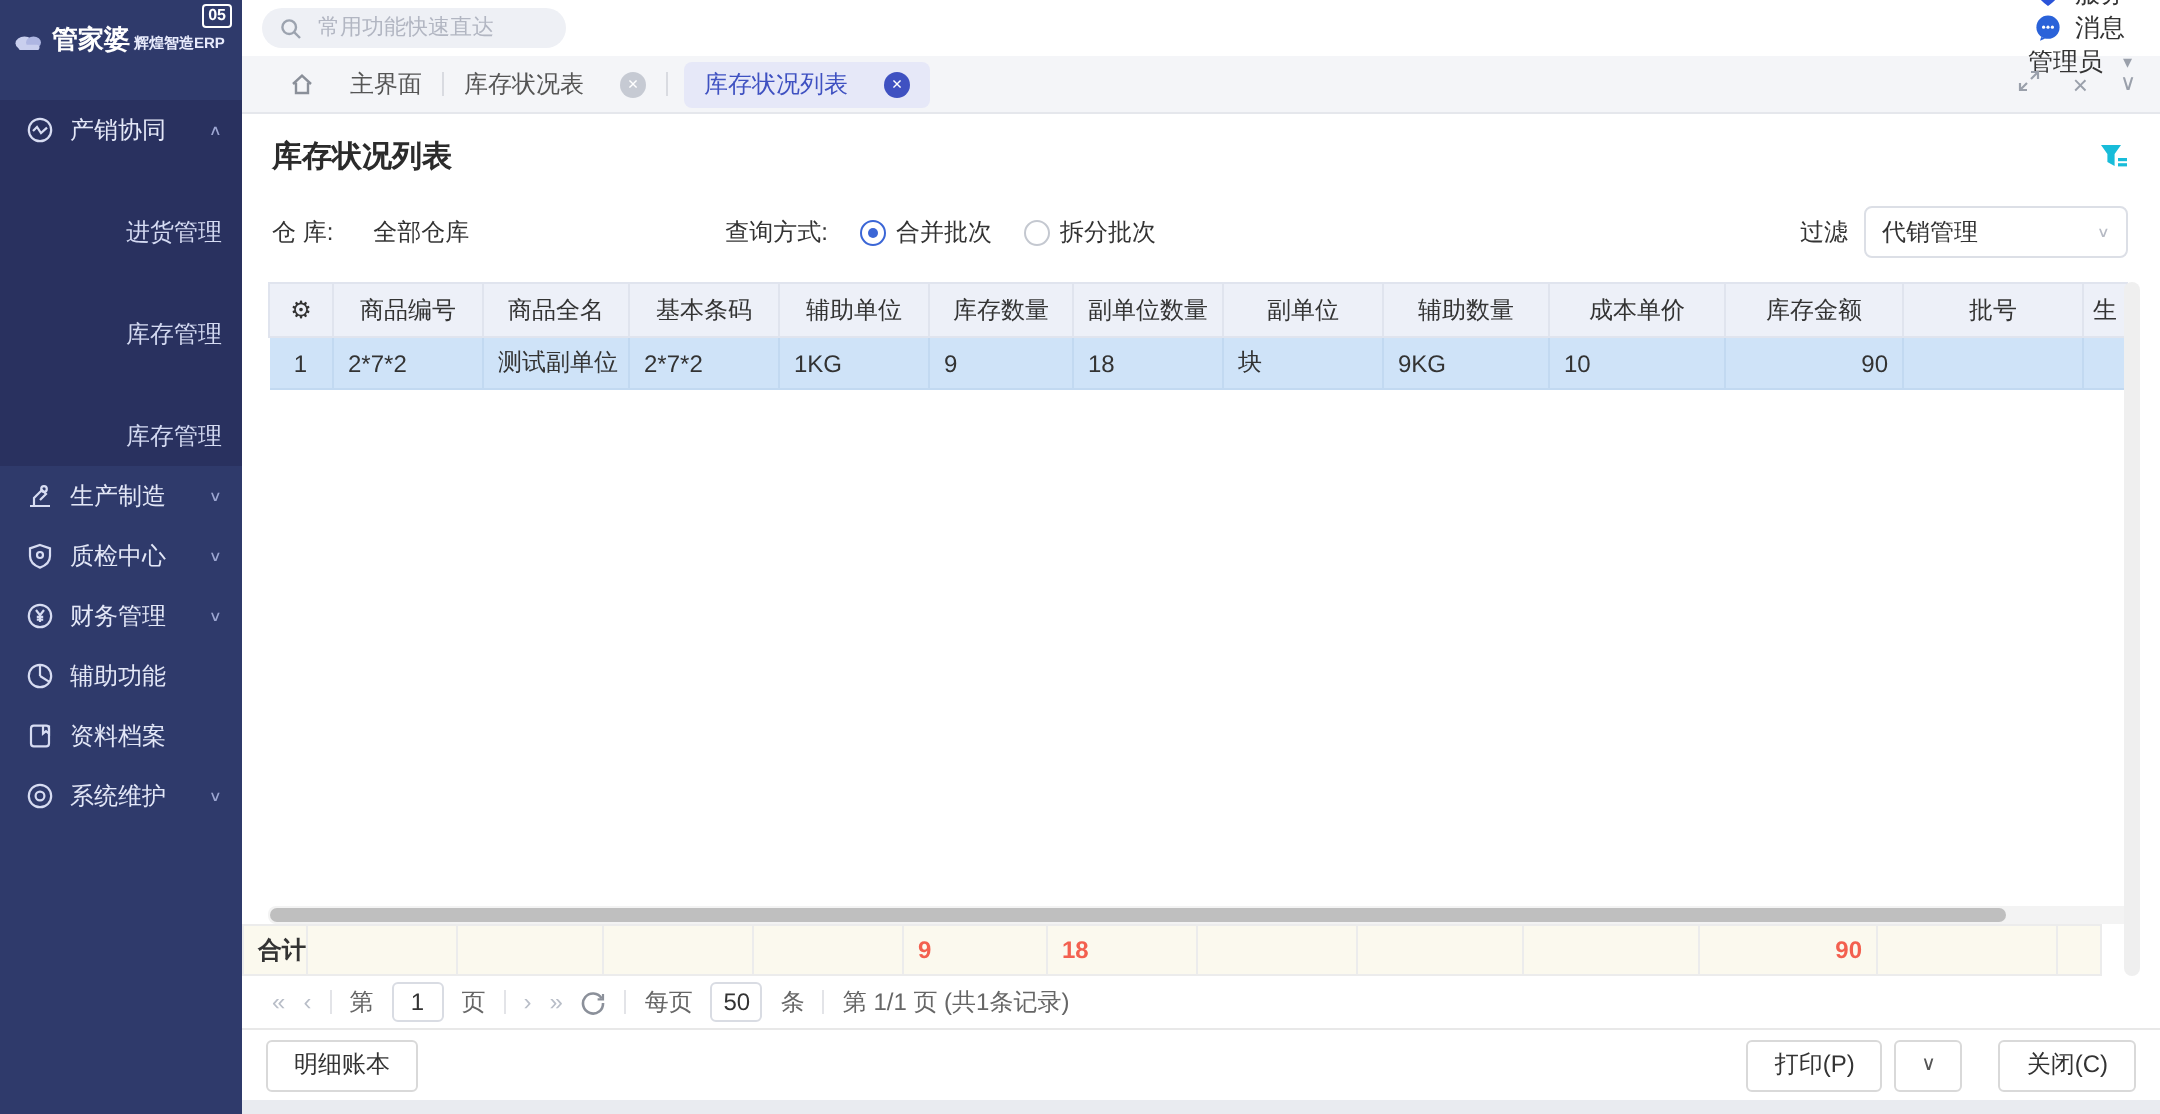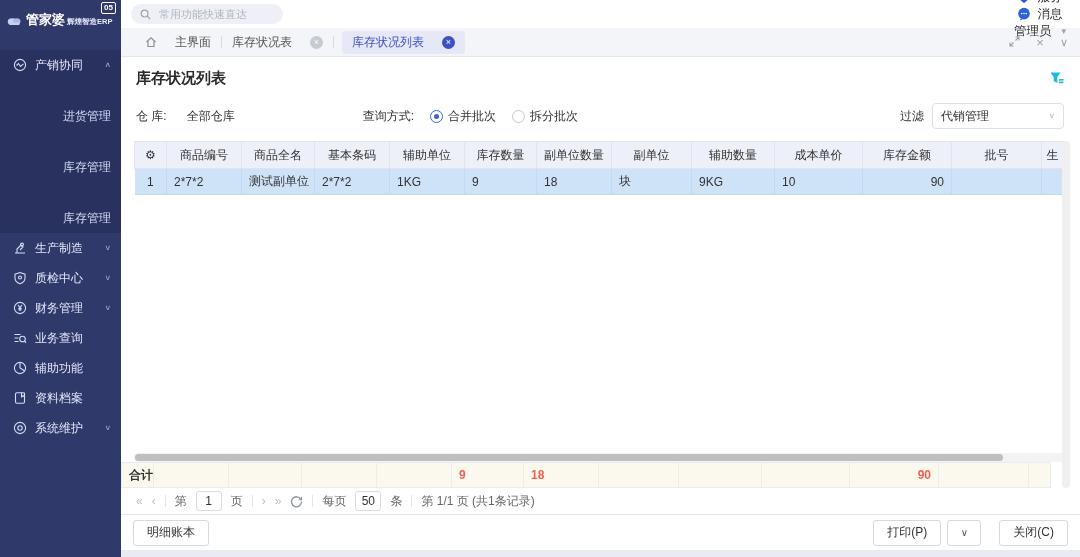--- a/index.html
+++ b/index.html
@@ -172,30 +172,20 @@
         <span class="sicon">
           <svg width="14" height="14" viewBox="0 0 14 14" fill="none" stroke="#d7dcf2" stroke-width="1.1">
               <circle cx="7" cy="7" r="5.6"></circle>
               <path d="M5 4 l2 2.6 2 -2.6 M7 6.6 V10 M5.4 7.4 h3.2 M5.4 8.8 h3.2"></path>
             </svg>
         </span>
         <span>财务管理</span>
         <span class="chev">∨</span>
       </div>
 
-      <div class="side-item">
-        <span class="sicon">
-          <svg width="14" height="14" viewBox="0 0 14 14" fill="none" stroke="#d7dcf2" stroke-width="1.1">
-              <path d="M1.5 3.5 h6 M1.5 7 h4 M1.5 10.5 h4"></path>
-              <circle cx="9.5" cy="8" r="2.8"></circle>
-              <path d="M11.6 10.2 L13 11.8"></path>
-            </svg>
-        </span>
-        <span>业务查询</span>
-      </div>
 
       <div class="side-item">
         <span class="sicon">
           <svg width="14" height="14" viewBox="0 0 14 14" fill="none" stroke="#d7dcf2" stroke-width="1.1">
               <circle cx="7" cy="7" r="5.6"></circle>
               <path d="M7 7 V1.8 M7 7 L11.5 9.8"></path>
             </svg>
         </span>
         <span>辅助功能</span>
       </div>

